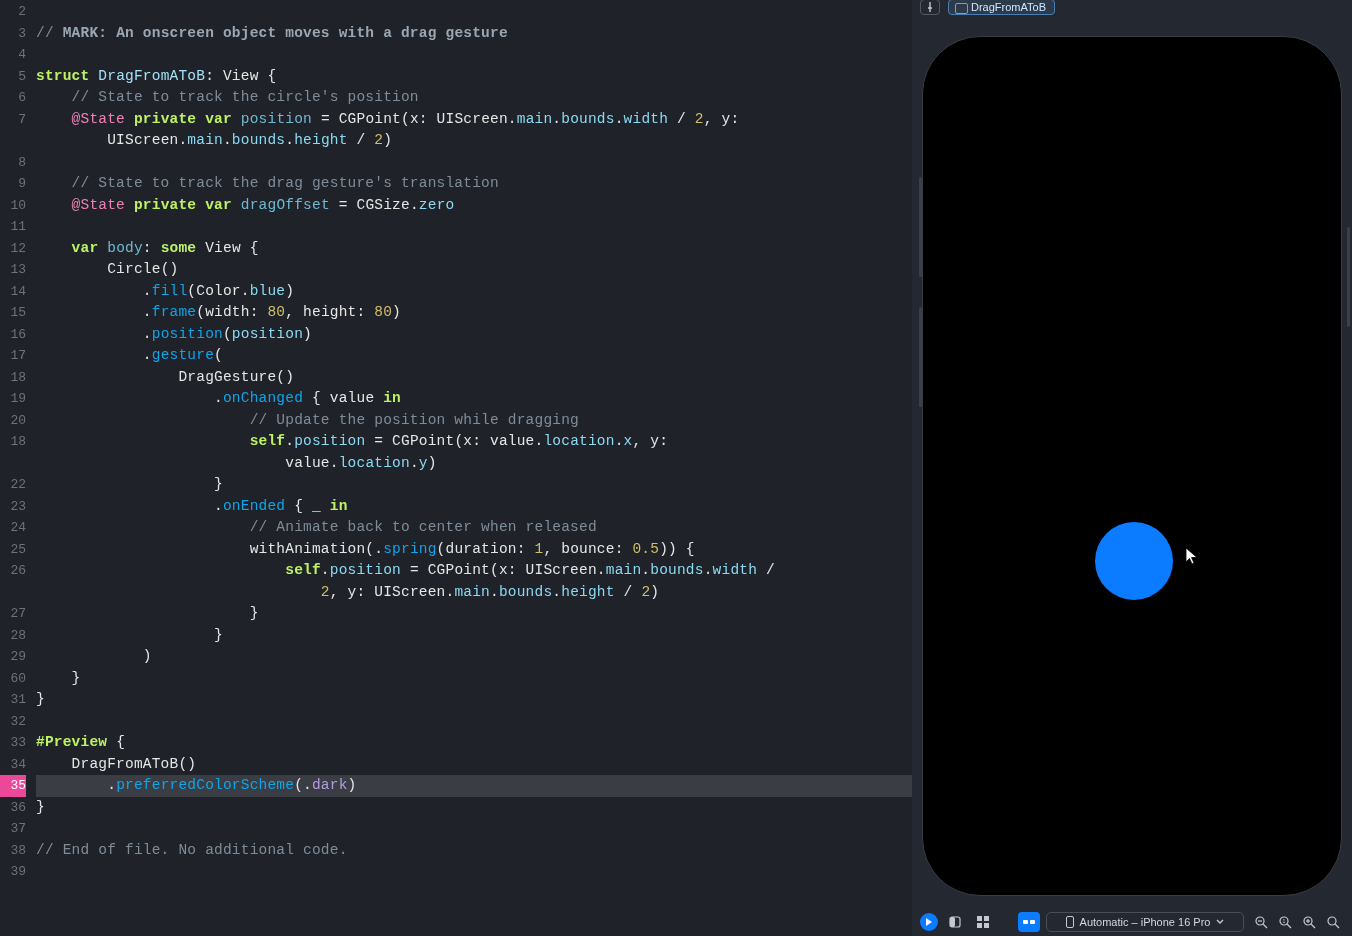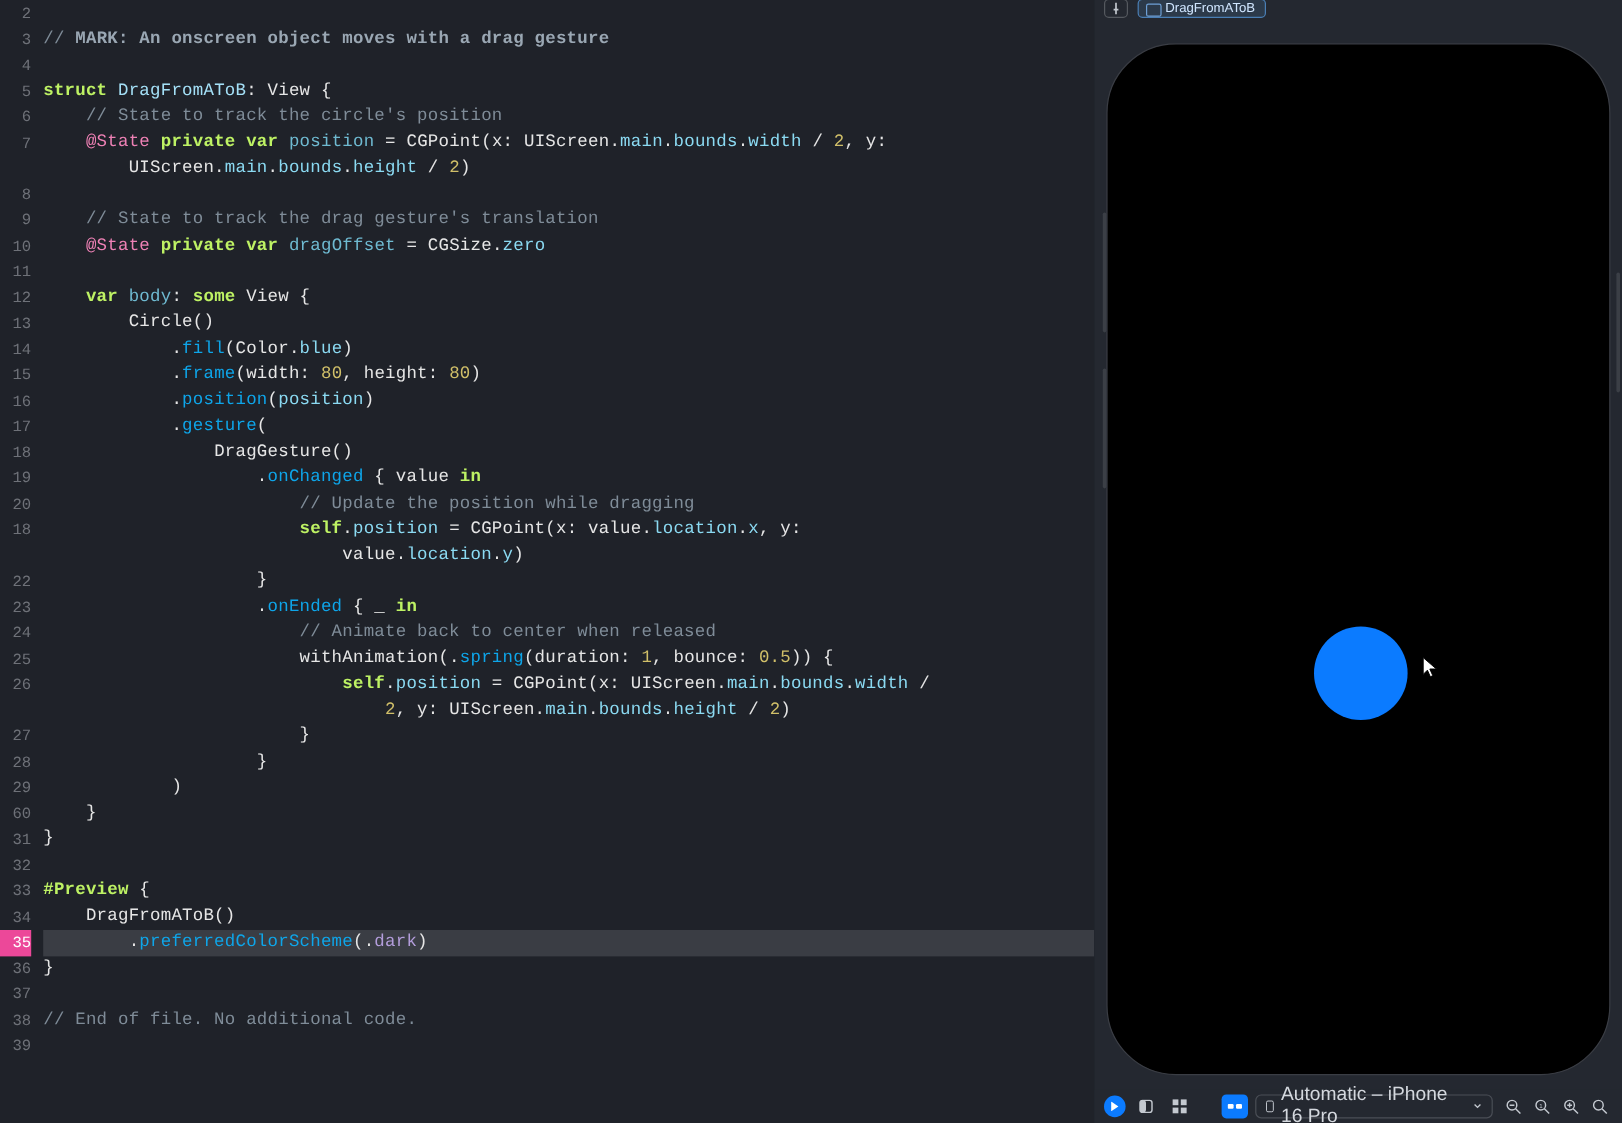--- a/index.html
+++ b/index.html
@@ -175,21 +175,21 @@
 .tb-btn.active { background:#0b7bff; color:#fff; }
 
 .device-selector {
   flex:1;
   display:flex;
   align-items:center;
   justify-content:center;
   border:1px solid #4a4e56;
   border-radius:5px;
   height:20px;
-  font-size:16px;
+  font-size:11px;
   color:#d4d8de;
   gap:6px;
   padding:0 8px;
 }
 
 .zoom-controls { display:flex; gap:2px; }
 
 
 .editor-pane { position:relative; }
 </style>

